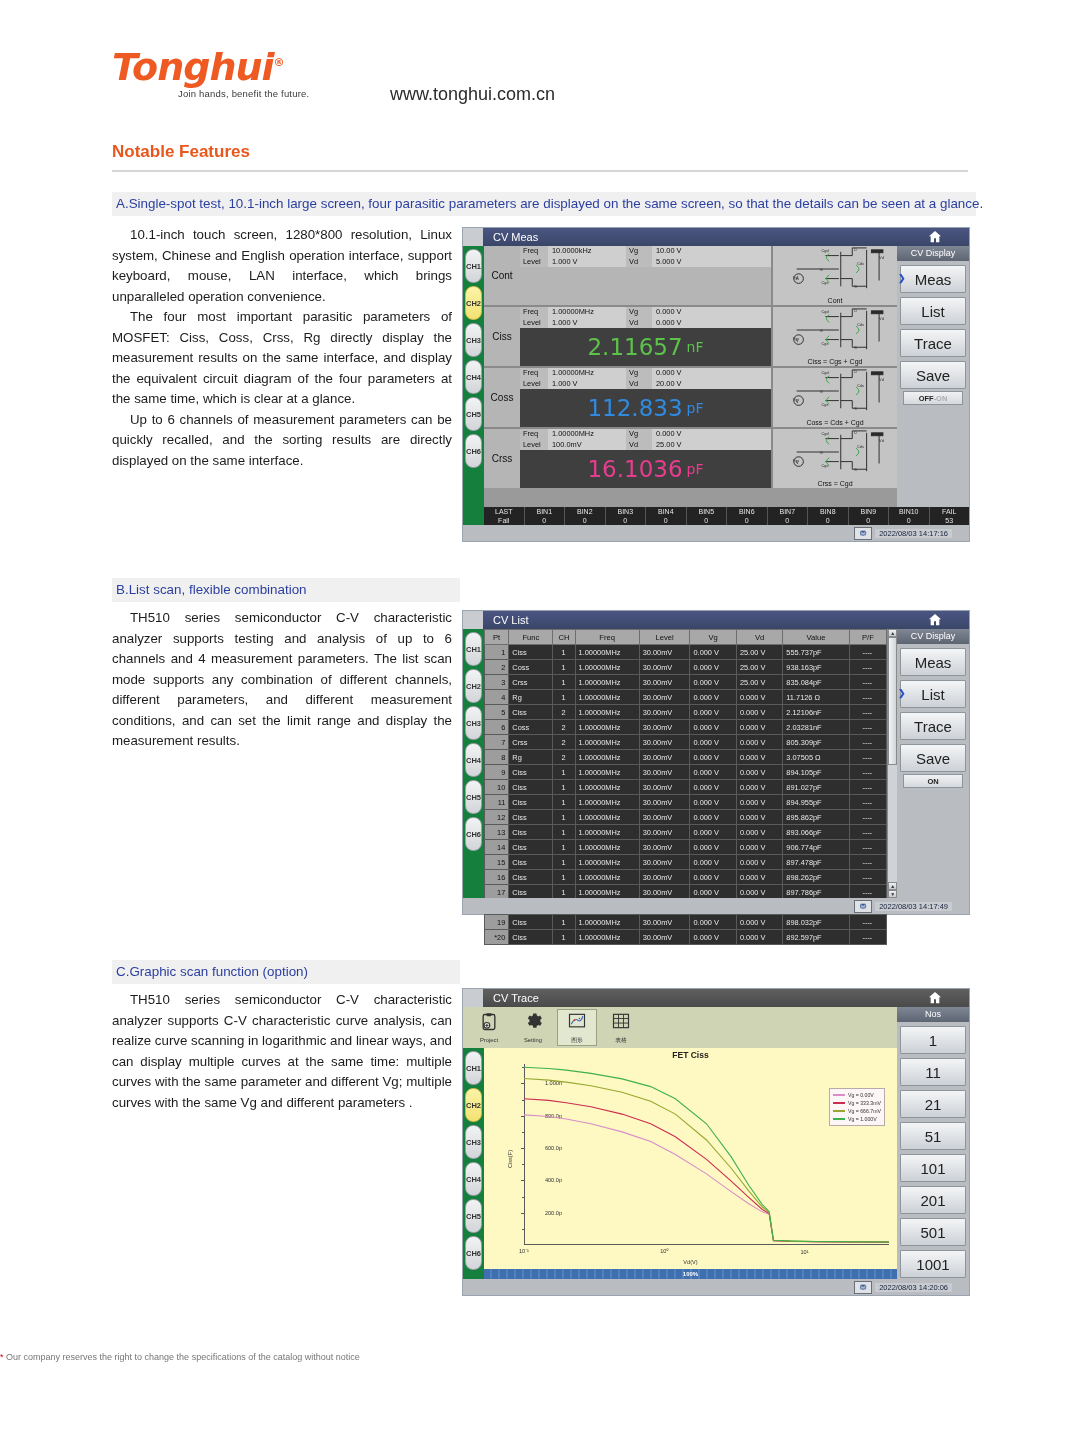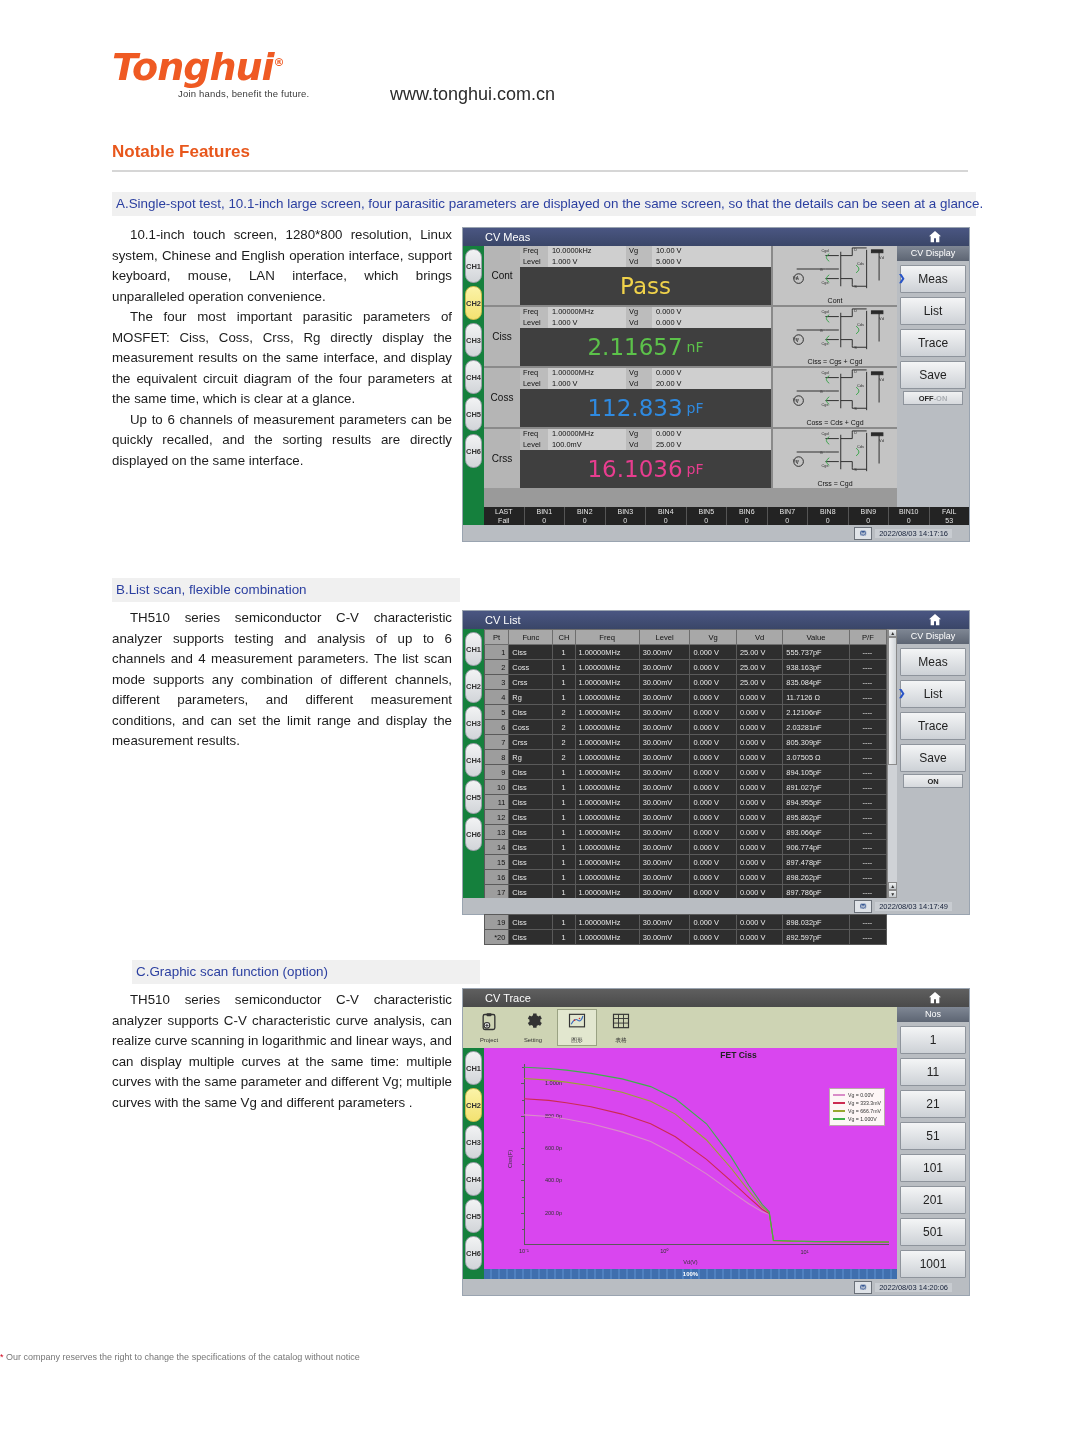--- a/index.html
+++ b/index.html
@@ -20,31 +20,31 @@
 
   
   .subhead{position:absolute;background:#f0f0f0;color:#2b3fa0;font-size:13.4px;line-height:20px;padding:2px 4px;white-space:nowrap;}
 
   
   .col{position:absolute;width:340px;font-size:13.3px;line-height:20.5px;color:#1c1c1c;text-align:justify;}
   .col p{margin:0;text-indent:18px;}
 
   
   .screen{position:absolute;border:1px solid #9aa4b0;background:#c9cdd2;box-sizing:border-box;}
-  .titlebar{height:18px;background:linear-gradient(#4a5682,#3a4668);color:#fff;font-size:11px;line-height:18px;padding-left:22px;position:relative;}
+  .titlebar{height:18px;background:linear-gradient(#4a5682,#3a4668);color:#fff;font-size:11px;line-height:18px;padding-left:10px;position:relative;margin-left:20px;}
   .titlebar.grey{background:linear-gradient(#5f5f5f,#4a4a4a);}
   .home-ico{position:absolute;right:26px;top:1px;width:16px;height:16px;}
 
   .chbar{position:absolute;left:0;top:18px;bottom:0;width:39px;background:#15803d;}
   .chbtn{width:17px;height:34px;margin:3px 0 0 2px;border:1px solid #9aa0a8;border-radius:8px;background:linear-gradient(#f2f3f4,#d2d5d9);font-size:7.5px;font-weight:bold;color:#333;display:flex;align-items:center;justify-content:center;box-sizing:border-box;}
   .chbtn.sel{background:linear-gradient(#fbf3a8,#f3e271);border-color:#c9b94a;}
 
   .sidepanel{position:absolute;right:0;top:18px;width:72px;background:#b9bdc2;box-sizing:border-box;}
   .sp-title{height:15px;background:linear-gradient(#7f8794,#5d6573);color:#fff;font-size:9px;line-height:15px;text-align:center;}
-  .sp-btn{height:26px;margin:4px 3px 0 3px;border:1px solid #8e949c;background:linear-gradient(#f4f5f6,#cdd1d6);font-size:12px;color:#222;display:flex;align-items:center;justify-content:center;border-radius:1px;}
+  .sp-btn{height:26px;margin:4px 3px 0 3px;border:1px solid #8e949c;background:linear-gradient(#f4f5f6,#cdd1d6);font-size:15px;color:#222;display:flex;align-items:center;justify-content:center;border-radius:1px;}
   .sp-sub{height:12px;margin:2px 6px 0 6px;border:1px solid #8e949c;background:linear-gradient(#f0f1f2,#d6d9dd);font-size:7.5px;display:flex;align-items:center;justify-content:center;font-weight:bold;color:#333;}
   .sp-sub .on{color:#a9adb2;font-weight:bold;}
   .sp-mark{position:absolute;left:1px;font-size:9px;color:#2a55c8;font-weight:bold;}
 
   
   #scrA{left:462px;top:227px;width:508px;height:315px;}
   .meas-area{position:absolute;left:21px;top:18px;right:72px;bottom:34px;background:#9a9a9a;}
   .meas-row{position:relative;height:59px;border-bottom:2px solid #8a8a8a;display:flex;background:#b5b5b5;}
   .meas-row:last-child{border-bottom:none;}
   .m-func{width:36px;display:flex;align-items:center;justify-content:center;font-size:10px;color:#111;background:#b5b5b5;}
@@ -80,21 +80,21 @@
   .scrolltrk{width:9px;background:#cfd2d6;border-left:1px solid #8a8a8a;position:relative;}
   .scrollbtn{position:absolute;left:0;width:9px;height:8px;background:linear-gradient(#eff1f2,#c6cace);border:1px solid #8a8a8a;box-sizing:border-box;font-size:5px;text-align:center;line-height:6px;color:#333;}
   .scrollthumb{position:absolute;left:0;top:8px;width:9px;height:128px;background:linear-gradient(90deg,#f2f3f4,#d0d4d8);border:1px solid #8a8a8a;box-sizing:border-box;}
 
   
   #scrC{left:462px;top:988px;width:508px;height:308px;}
   .toolbar{position:absolute;left:0;top:18px;right:72px;height:41px;background:#ced4b4;border-bottom:1px solid #a9b08c;}
   .tbitem{position:absolute;top:2px;width:40px;height:37px;display:flex;flex-direction:column;align-items:center;justify-content:center;}
   .tbitem.act{background:#e2e7cf;border:1px solid #9aa283;box-sizing:border-box;}
   .tbitem .lbl{font-size:5.8px;color:#333;margin-top:1px;}
-  .plot{position:absolute;left:21px;top:59px;right:72px;bottom:26px;background:#d946ef;padding-left:48px;}
+  .plot{position:absolute;left:21px;top:59px;right:72px;bottom:26px;background:#fef9c3;}
   .plot-title{position:absolute;top:2px;width:100%;text-align:center;font-size:8.5px;color:#222;font-weight:bold;}
   .axis-y{position:absolute;left:40px;top:16px;bottom:24px;width:1px;background:#5a5a5a;}
   .axis-x{position:absolute;left:40px;right:8px;bottom:24px;height:1px;background:#5a5a5a;}
   .ylab{position:absolute;right:calc(100% - 38px);font-size:5.6px;color:#333;white-space:nowrap;transform:translateY(-50%);}
   .ytick{position:absolute;left:-3px;width:4px;height:1px;background:#5a5a5a;}
   .ytick.sm{left:-2px;width:2px;}
   .xlabt{position:absolute;bottom:14px;font-size:5.6px;color:#333;transform:translateX(-50%);}
   .ytitle{position:absolute;left:26px;top:50%;font-size:5.6px;color:#333;transform:translate(-50%,-50%) rotate(-90deg);white-space:nowrap;}
   .xtitle{position:absolute;bottom:4px;left:50%;font-size:5.6px;color:#333;transform:translateX(-50%);}
   .legend{position:absolute;right:12px;top:40px;background:#fdf6f6;border:1px solid #b9a9a9;padding:2px 3px;}
@@ -155,23 +155,20 @@
                 <span class="v">10.0000kHz</span>
                 <span class="k2">Vg</span>
                 <span class="v2">10.00 V</span>
               </div>
               <div class="m-cl">
                 <span class="k">Level</span>
                 <span class="v">1.000 V</span>
                 <span class="k2">Vd</span>
                 <span class="v2">5.000 V</span>
               </div>
-            </div>
-            <div class="m-val">
-              <span style="color: rgb(240, 210, 74);">Pass</span>
             </div>
           </div>
           <div class="m-circ"><svg viewBox="0 0 124 48" style="width:100%;height:46px">
       <g stroke="#2b2b2b" stroke-width="1" fill="none">
         <path d="M52 10 h14 M52 24 h14 M52 34 h14"></path>
         <path d="M68 6 v36"></path>
         <path d="M68 10 h12 v-6 M68 34 h12 v6"></path>
         <path d="M80 4 v-2 M80 40 v2"></path>
         <path d="M22 24 h30"></path>
         <path d="M95 4 v40"></path>
@@ -739,21 +736,21 @@
           </div>
         </div>
     </div>
 
     <div class="statusbar">
       <div class="usb-ico">⛃</div>
       <div class="ts">2022/08/03 14:17:49</div>
     </div>
   </div>
 
-  <div class="subhead" style="left:112px;top:960px;width:340px;margin-left:20px;">C.Graphic scan function (option)</div>
+  <div class="subhead" style="left:112px;top:960px;width:340px;">C.Graphic scan function (option)</div>
   <div class="col" style="left:112px;top:990px;">
     <p>TH510 series semiconductor C-V characteristic analyzer supports C-V characteristic curve analysis, can realize curve scanning in logarithmic and linear ways, and can display multiple curves at the same time: multiple curves with the same parameter and different Vg; multiple curves with the same Vg and different parameters .</p>
   </div>
 
   <div class="screen" id="scrC">
     <div class="titlebar grey">
       <span>CV Trace</span>
       <svg class="home-ico" viewBox="0 0 24 24">
           <path d="M12 3L3 11h2.5v9h5v-6h3v6h5v-9H21z" fill="#fff"></path>
         </svg>

